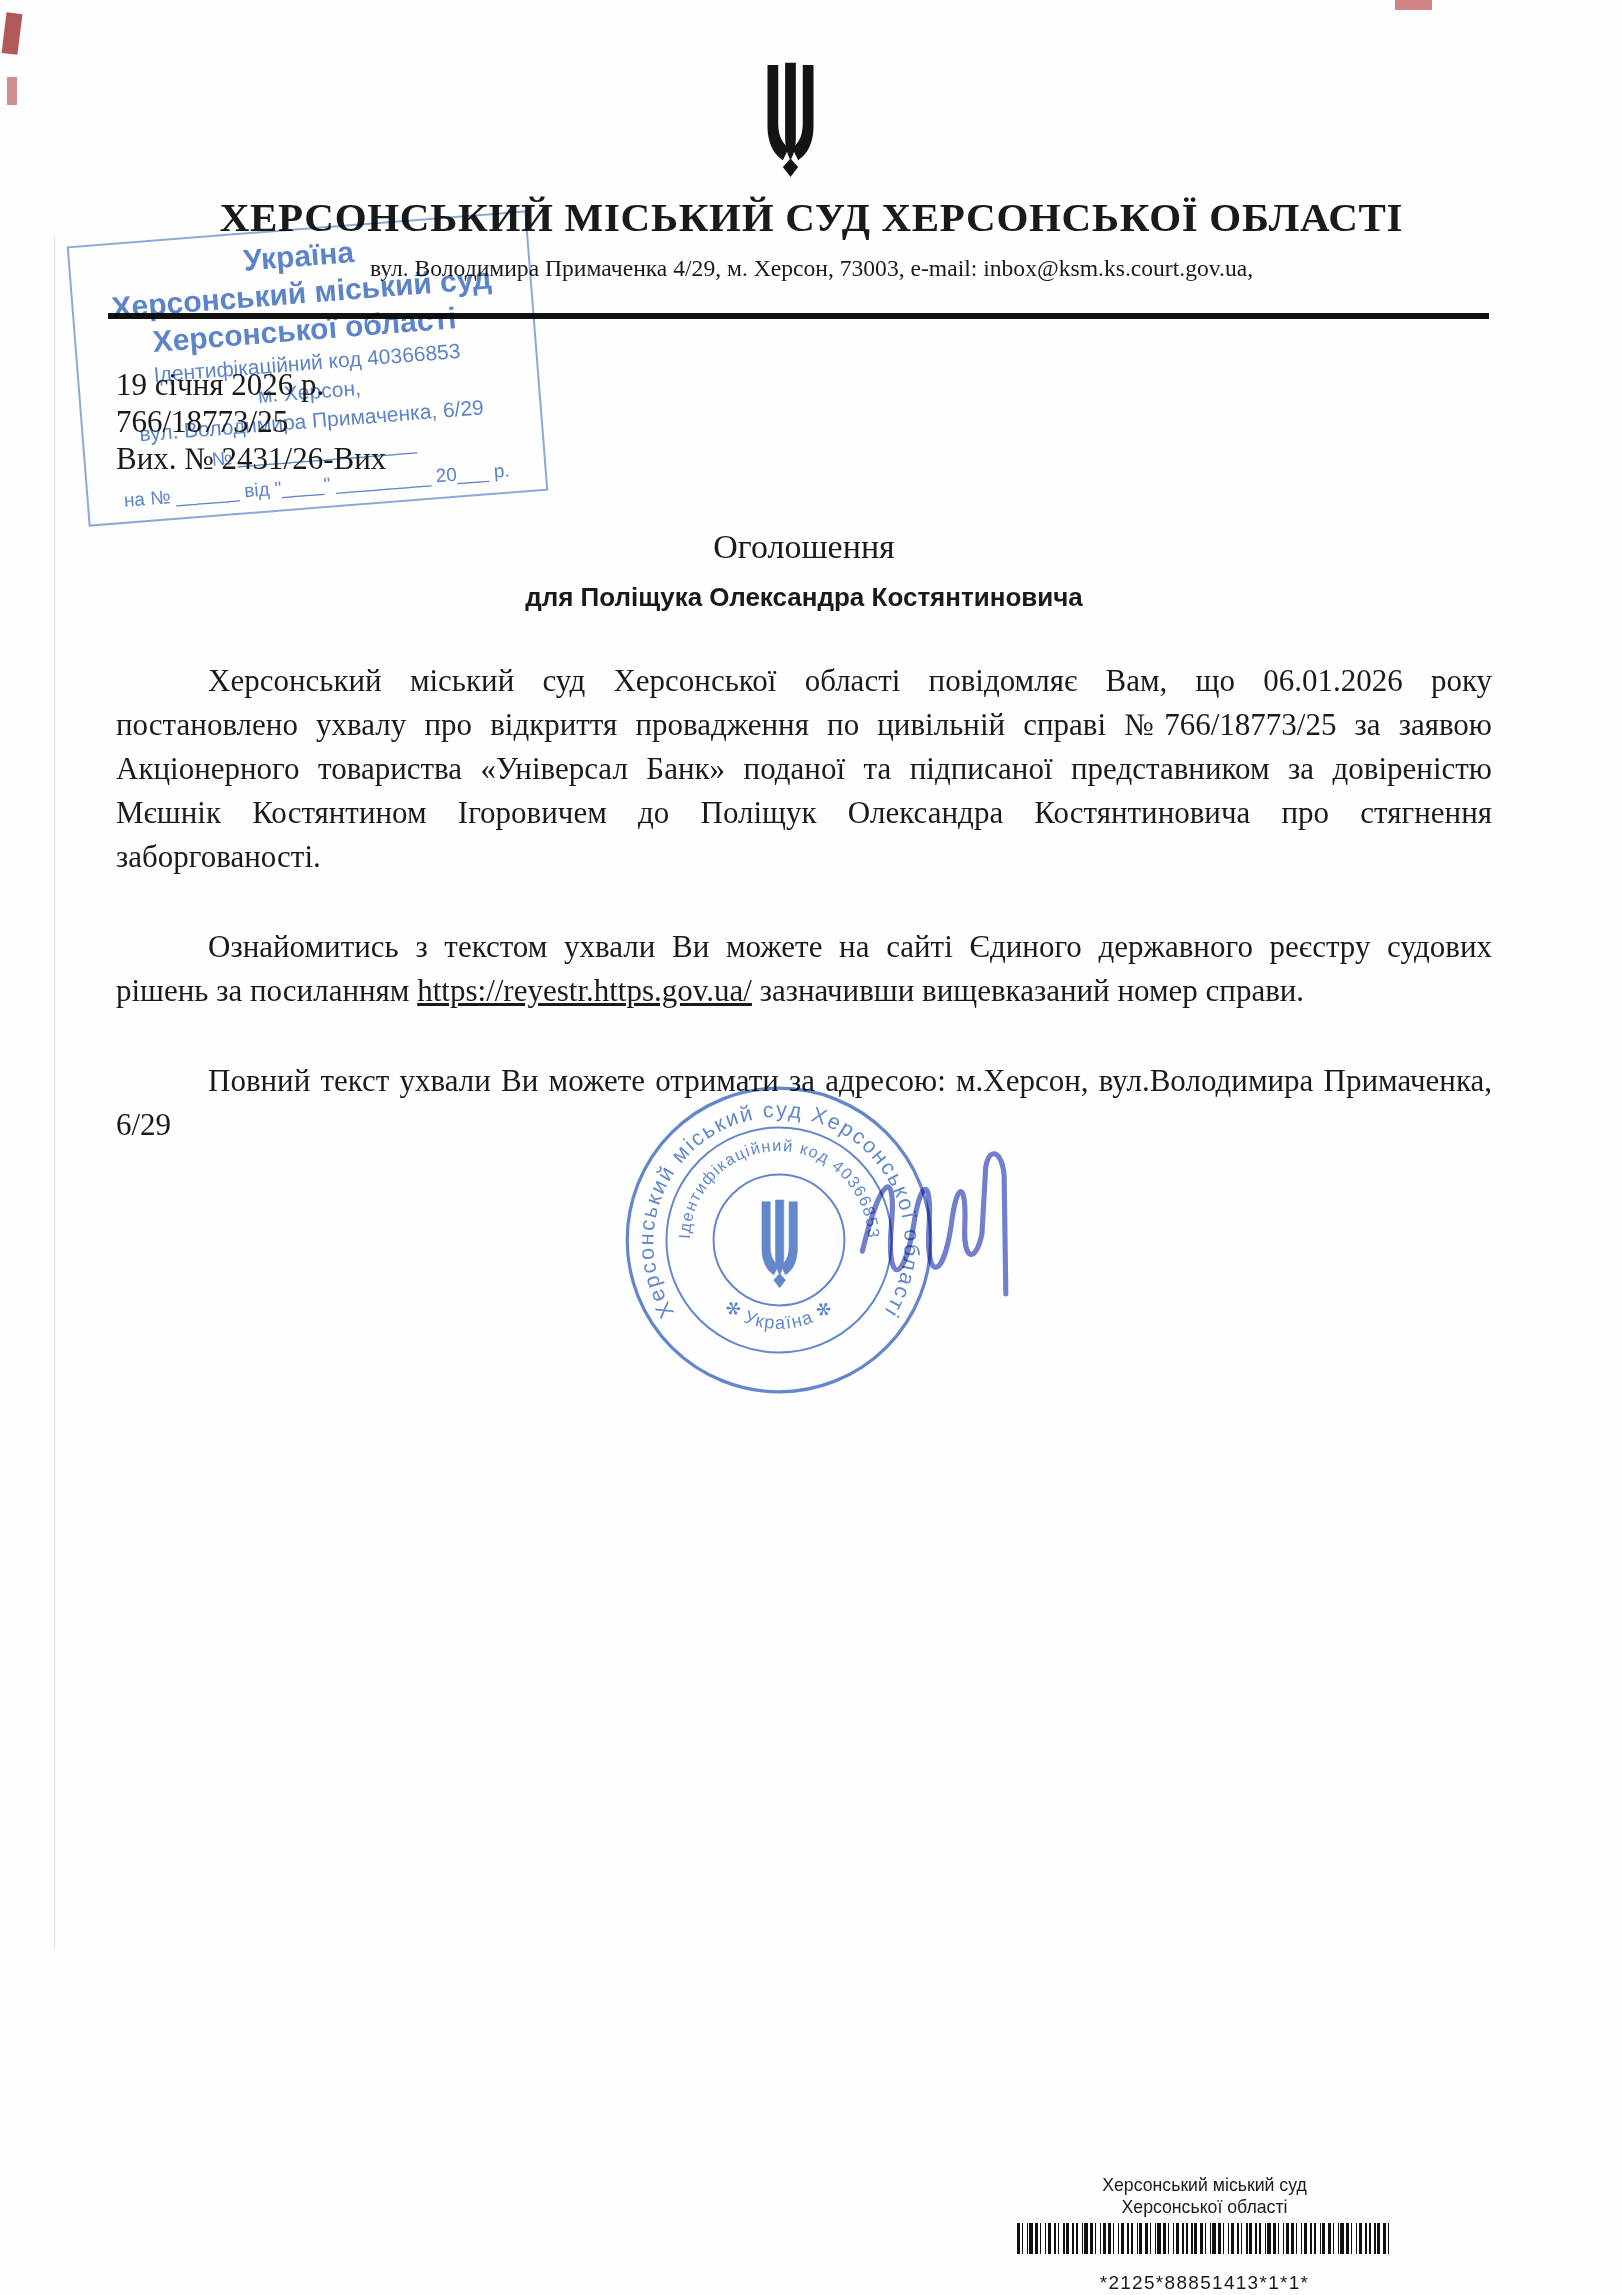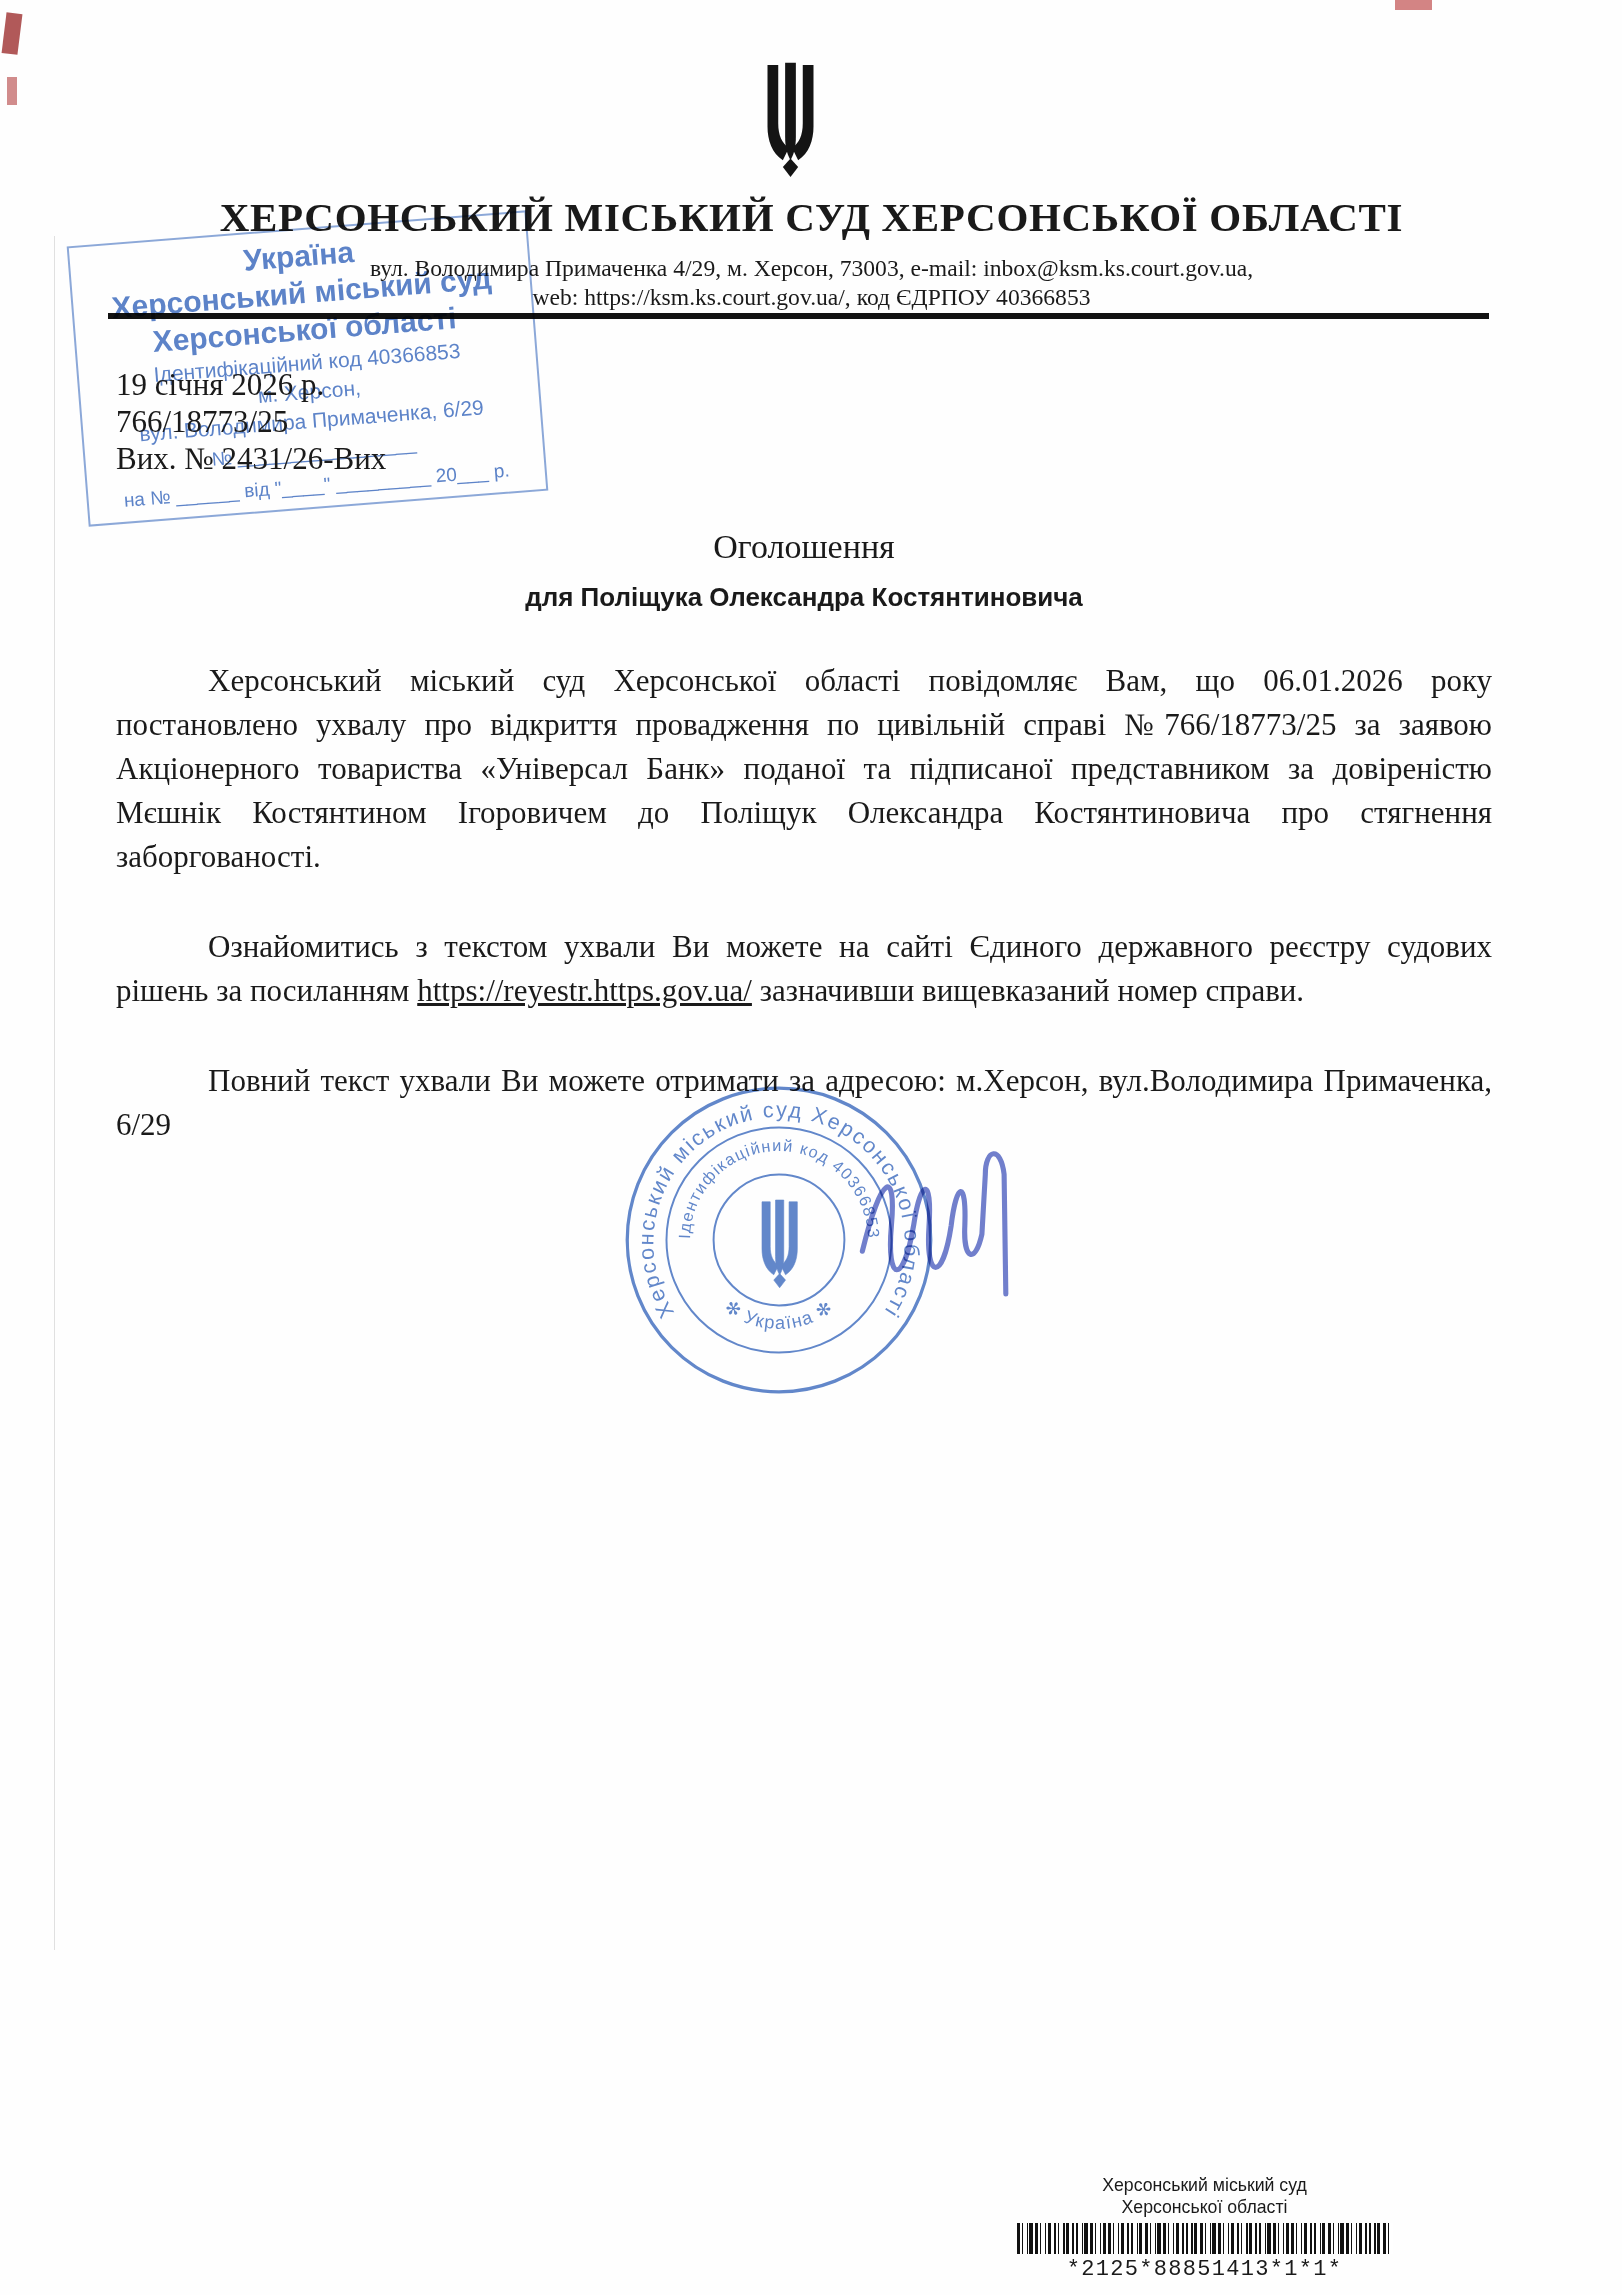--- a/index.html
+++ b/index.html
@@ -82,21 +82,21 @@
     position:absolute;left:995px;top:2174px;width:419px;text-align:center;
     font-family:"Liberation Sans", sans-serif;font-size:17.7px;line-height:22px;
   }
   .barcode{
     width:376px;height:31px;margin:5.2px auto 0 auto;
     background:repeating-linear-gradient(90deg,
       #111 0 2.6px,#fff 2.6px 4.6px,#111 4.6px 5.9px,#fff 5.9px 9.8px,
       #111 9.8px 11px,#fff 11px 12.4px,#111 12.4px 15.7px,#fff 15.7px 18.3px);
   }
   .barcode-text{
-    font-family:Liberation Mono, monospace;font-size:22px;letter-spacing:1.3px;margin-top:5px;
+    font-family:Liberation Sans, sans-serif;font-size:19px;letter-spacing:1.3px;margin-top:18px;
   }
 </style>
 </head>
 <body>
 
 <div class="page">
 
   <div class="artifact artifact-red-1"></div>
   <div class="artifact artifact-red-2"></div>
   <div class="artifact artifact-red-3"></div>
@@ -112,21 +112,20 @@
           <path d="M50 126 l-10 11 l10 13 l10 -13 z"></path>
         </g>
       </defs>
       <use href="#tryzub"></use>
     </svg>
   </div>
 
   <div class="header-title">ХЕРСОНСЬКИЙ МІСЬКИЙ СУД ХЕРСОНСЬКОЇ ОБЛАСТІ</div>
   <div class="header-address">
     <div>вул. Володимира Примаченка  4/29, м. Херсон, 73003, e-mail: inbox@ksm.ks.court.gov.ua,</div>
-    <div>web: https://ksm.ks.court.gov.ua/, код ЄДРПОУ 40366853</div>
   </div>
   <div class="header-rule"></div>
 
   <div class="intake-stamp">
     <div class="stamp-big">Україна</div>
     <div class="stamp-big">Херсонський міський суд</div>
     <div class="stamp-big">Херсонської області</div>
     <div class="stamp-small">Ідентифікаційний код 40366853</div>
     <div class="stamp-small">м. Херсон,</div>
     <div class="stamp-small">вул. Володимира Примаченка, 6/29</div>

